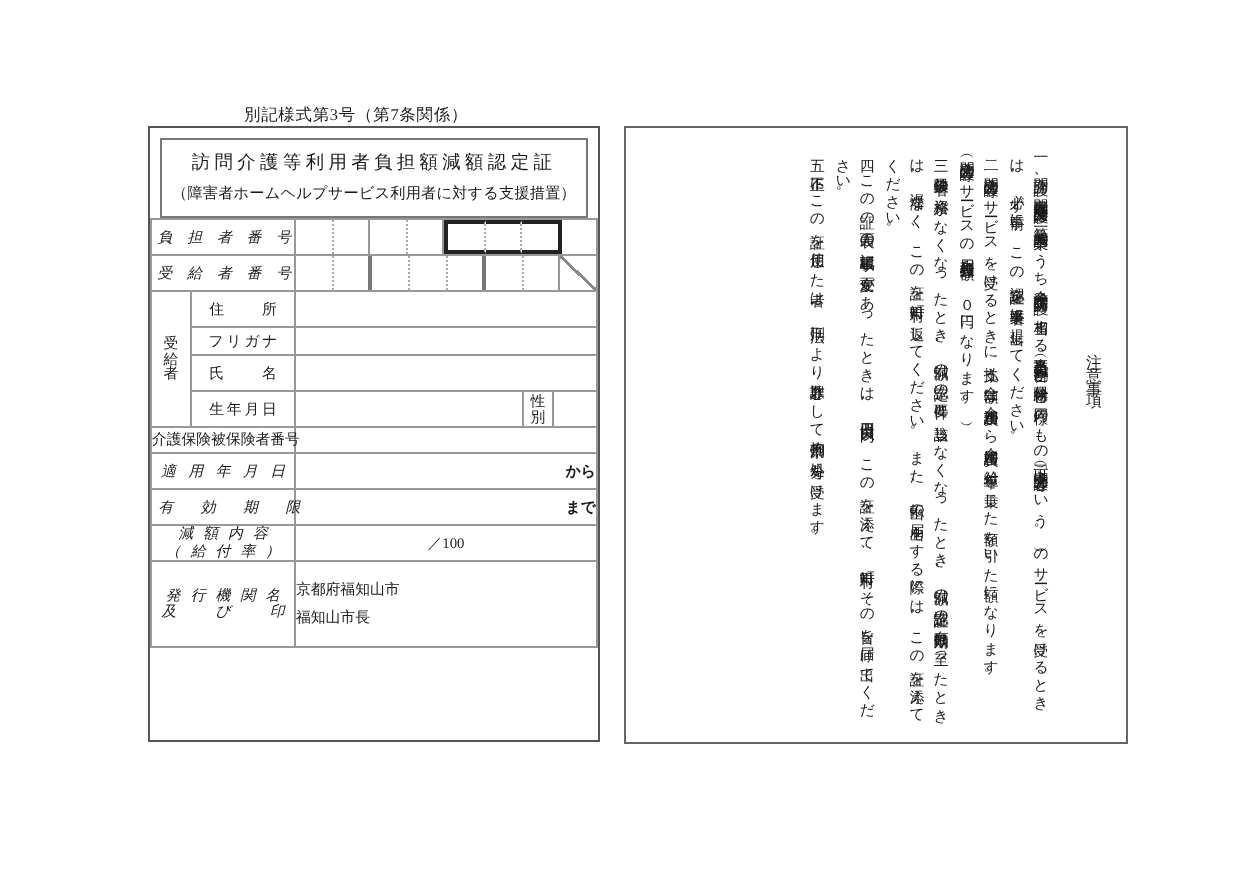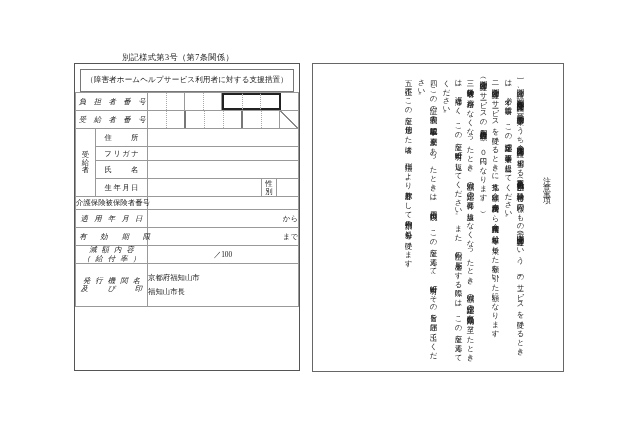--- a/index.html
+++ b/index.html
@@ -138,20 +138,21 @@
     font-size: 6.6px;
     line-height: 1.0;
   }
   .sex-cell span { display: block; }
   .sex-val { width: 22px; }
 
   .ralign {
     text-align: right;
     padding-right: 24px;
     font-size: 7.4px;
+    font-weight: bold;
   }
   .calign {
     text-align: center;
     font-size: 7.4px;
     padding-right: 26px;
   }
   .issuer-cell {
     padding: 5px 0 5px 9px;
     font-size: 7.6px;
     line-height: 1.85;
@@ -209,20 +210,21 @@
   .n-item.first { margin-right: 6px; }
 </style>
 </head>
 <body>
 
 <div id="form-label">別記様式第3号（第7条関係）</div>
 
 <div id="certificate">
 
   <div class="title-box">
+    <div class="title-main">訪問介護等利用者負担額減額認定証</div>
     <div class="title-sub">（障害者ホームヘルプサービス利用者に対する支援措置）</div>
   </div>
 
 
   <table class="ctable">
     <colgroup>
       <col style="width:20px">
       <col style="width:52px">
       <col>
       <col style="width:15px">

